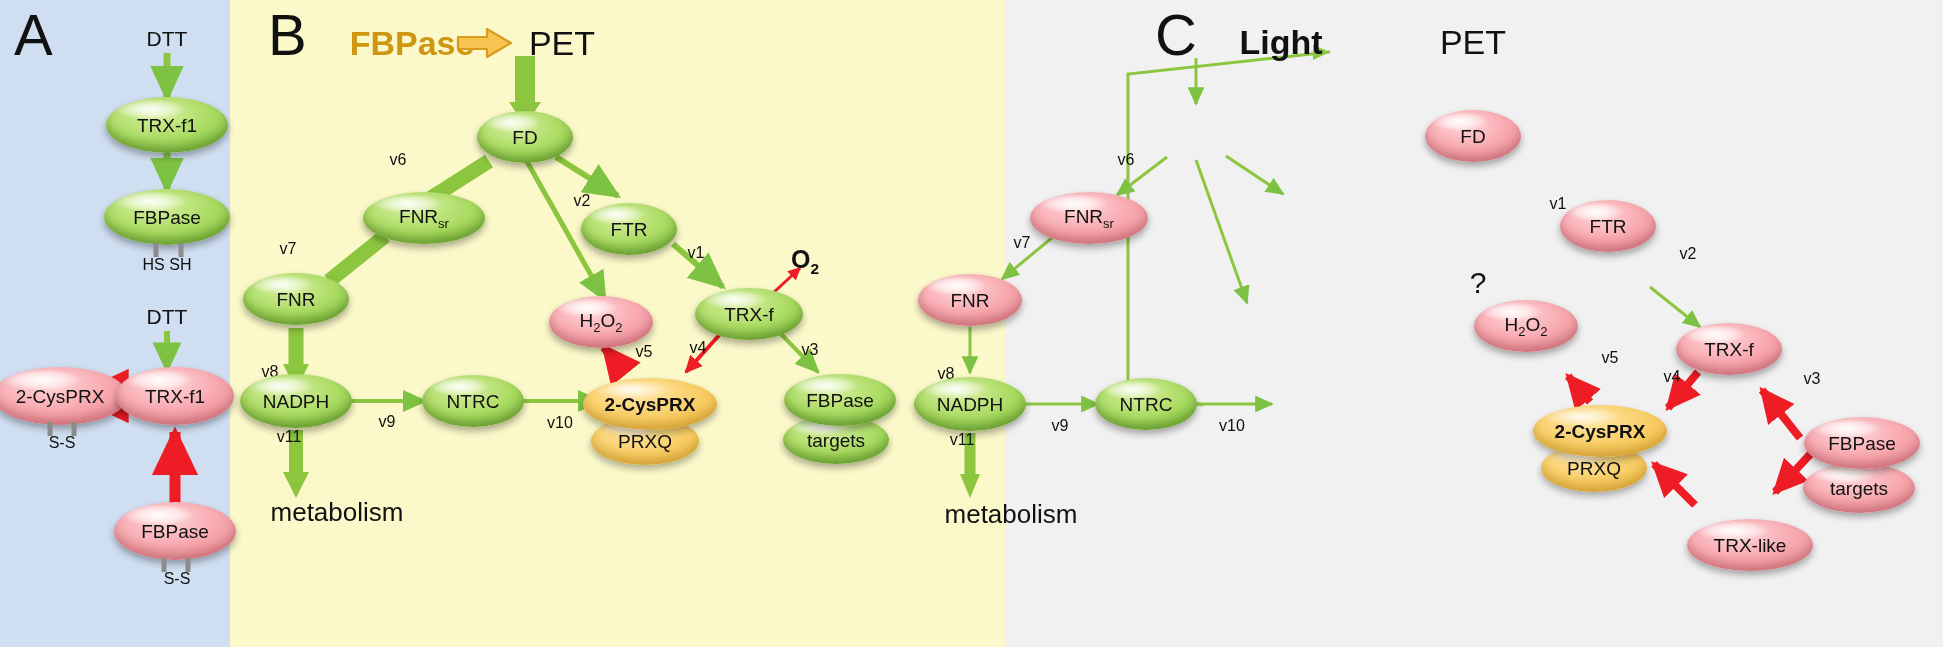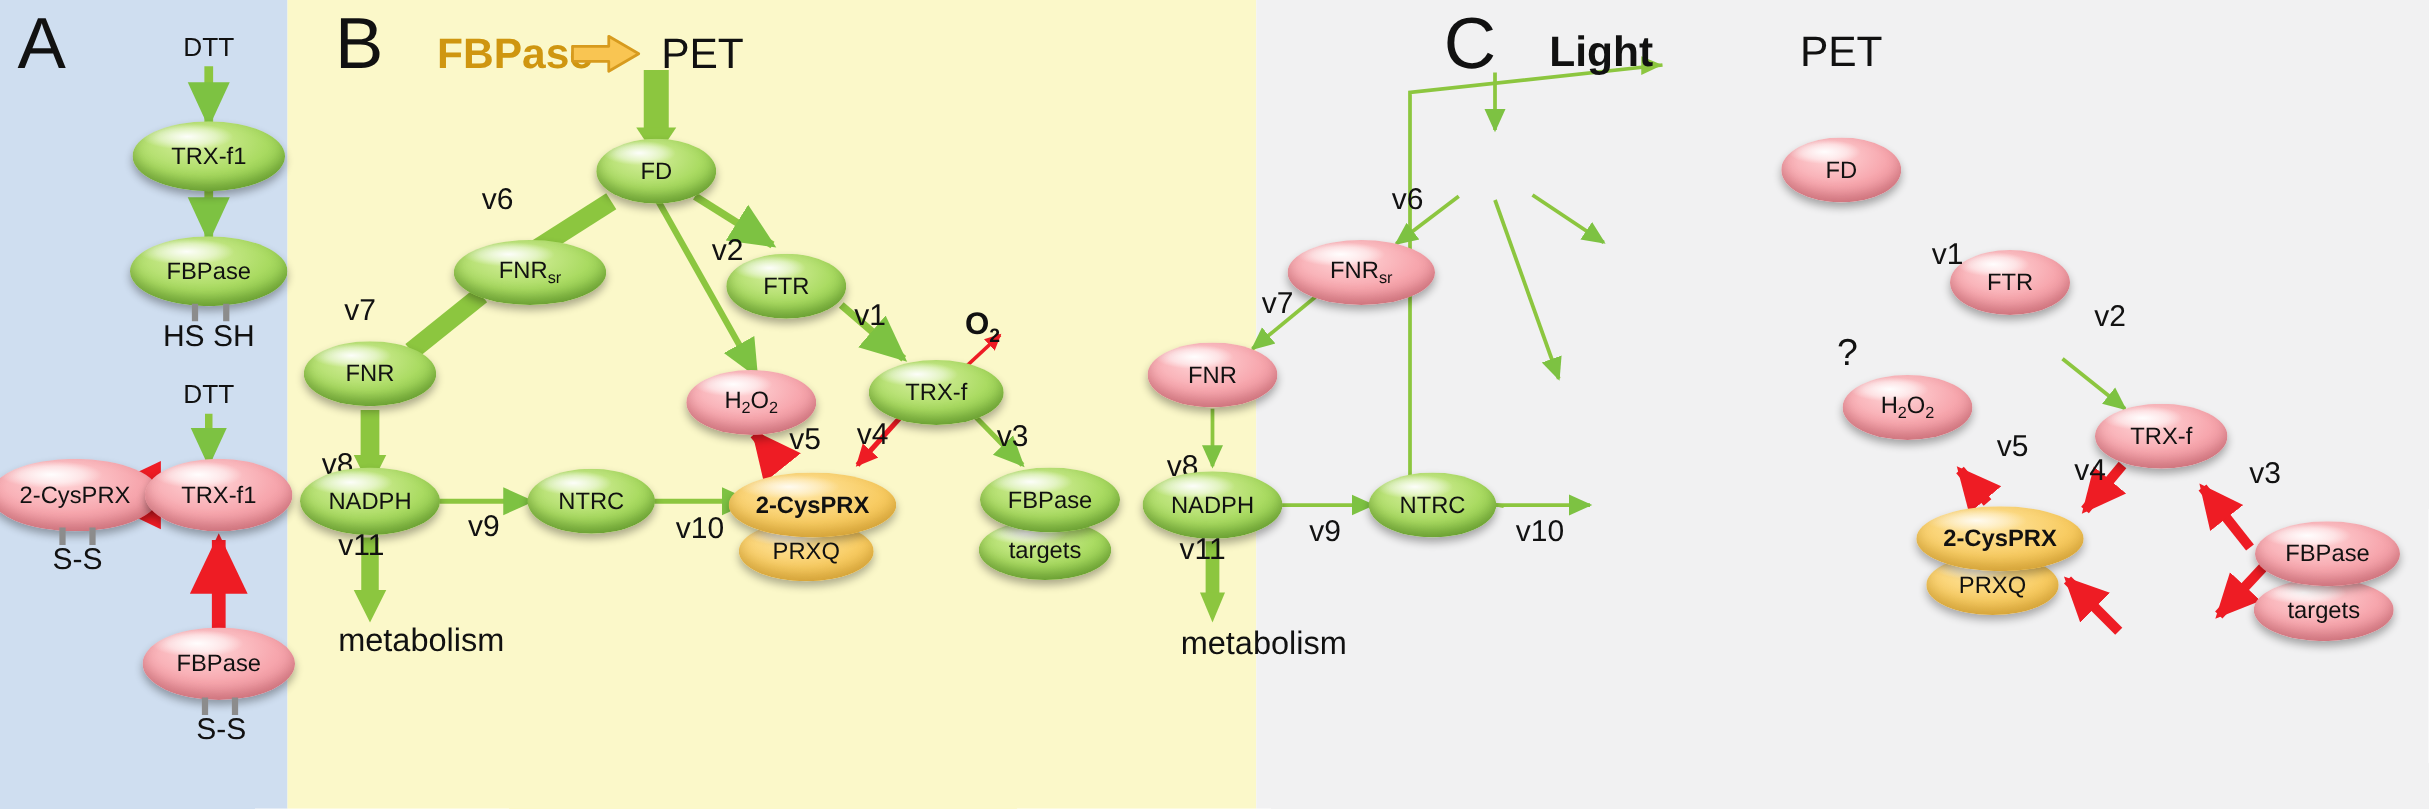--- a/index.html
+++ b/index.html
@@ -39,28 +39,28 @@
       radial-gradient(ellipse 120% 120% at 42% 30%, #ffe6a3 0%, #f8cc63 40%, #eeb63e 72%, #c08a20 100%);
     box-shadow:0 4px 7px rgba(0,0,0,.3), inset 0 -6px 10px rgba(140,95,10,.3);
   }
   .bold .txt{font-weight:bold;}
 
   
   .tlabel{position:absolute;transform:translate(-50%,-50%);font-size:21px;color:#111;white-space:nowrap;line-height:1;}
   .tlabel.big{font-size:34px;}
   .tlabel.bold{font-weight:bold;}
   .tlabel sub{font-size:0.62em;}
-  .vlabel{position:absolute;transform:translate(-50%,-50%);font-size:24px;color:#111;white-space:nowrap;}
+  .vlabel{position:absolute;transform:translate(-50%,-50%);font-size:16px;color:#111;white-space:nowrap;}
 
   .lightword{color:#cf9610;font-weight:bold;font-size:34px;}
   .o2word{font-weight:bold;font-size:25px;}
 
   
   .stub{position:absolute;background:#8c8c8c;width:5px;height:14px;transform:translate(-50%,0);}
-  .sslabel{position:absolute;transform:translate(-50%,0);font-size:24px;color:#111;white-space:nowrap;}
+  .sslabel{position:absolute;transform:translate(-50%,0);font-size:16px;color:#111;white-space:nowrap;}
 
   
   .goldarrow{position:absolute;transform:translate(-50%,-50%);}
 </style>
 </head>
 <body>
 
 <div id="root">
 
   <div class="panel" id="panelA"></div>
@@ -262,21 +262,21 @@
     <span class="txt">FTR</span>
   </div>
 
   <div class="vlabel" style="left:696px;top:253px;">v1</div>
 
   <div class="node green" style="left:749px;top:314px;width:108px;height:52px;">
     <span class="shape"></span>
     <span class="txt">TRX-f</span>
   </div>
 
-  <div class="tlabel o2word" style="left:786px;top:262px;"><span>O</span><sub>2</sub></div>
+  <div class="tlabel o2word" style="left:805px;top:262px;"><span>O</span><sub>2</sub></div>
 
   <div class="vlabel" style="left:698px;top:348px;">v4</div>
   <div class="vlabel" style="left:810px;top:350px;">v3</div>
   <div class="vlabel" style="left:582px;top:201px;">v2</div>
 
   <div class="node gold bold" style="left:650px;top:404px;width:134px;height:52px;z-index:5;">
     <span class="shape"></span>
     <span class="txt">2-CysPRX</span>
   </div>
   <div class="node gold" style="left:645px;top:441px;width:108px;height:48px;z-index:4;">
@@ -372,17 +372,21 @@
 
   <div class="node pink" style="left:1862px;top:443px;width:116px;height:52px;z-index:5;">
     <span class="shape"></span>
     <span class="txt">FBPase</span>
   </div>
   <div class="node pink" style="left:1859px;top:488px;width:112px;height:50px;z-index:4;">
     <span class="shape"></span>
     <span class="txt">targets</span>
   </div>
 
+  <div class="node pink" style="left:1750px;top:545px;width:126px;height:52px;">
+    <span class="shape"></span>
+    <span class="txt">TRX-like</span>
+  </div>
 
   <div class="vlabel" style="left:962px;top:440px;">v11</div>
   <div class="tlabel" style="left:1011px;top:514px;font-size:26px;">metabolism</div>
 
 </div>
 
 </body></html>

